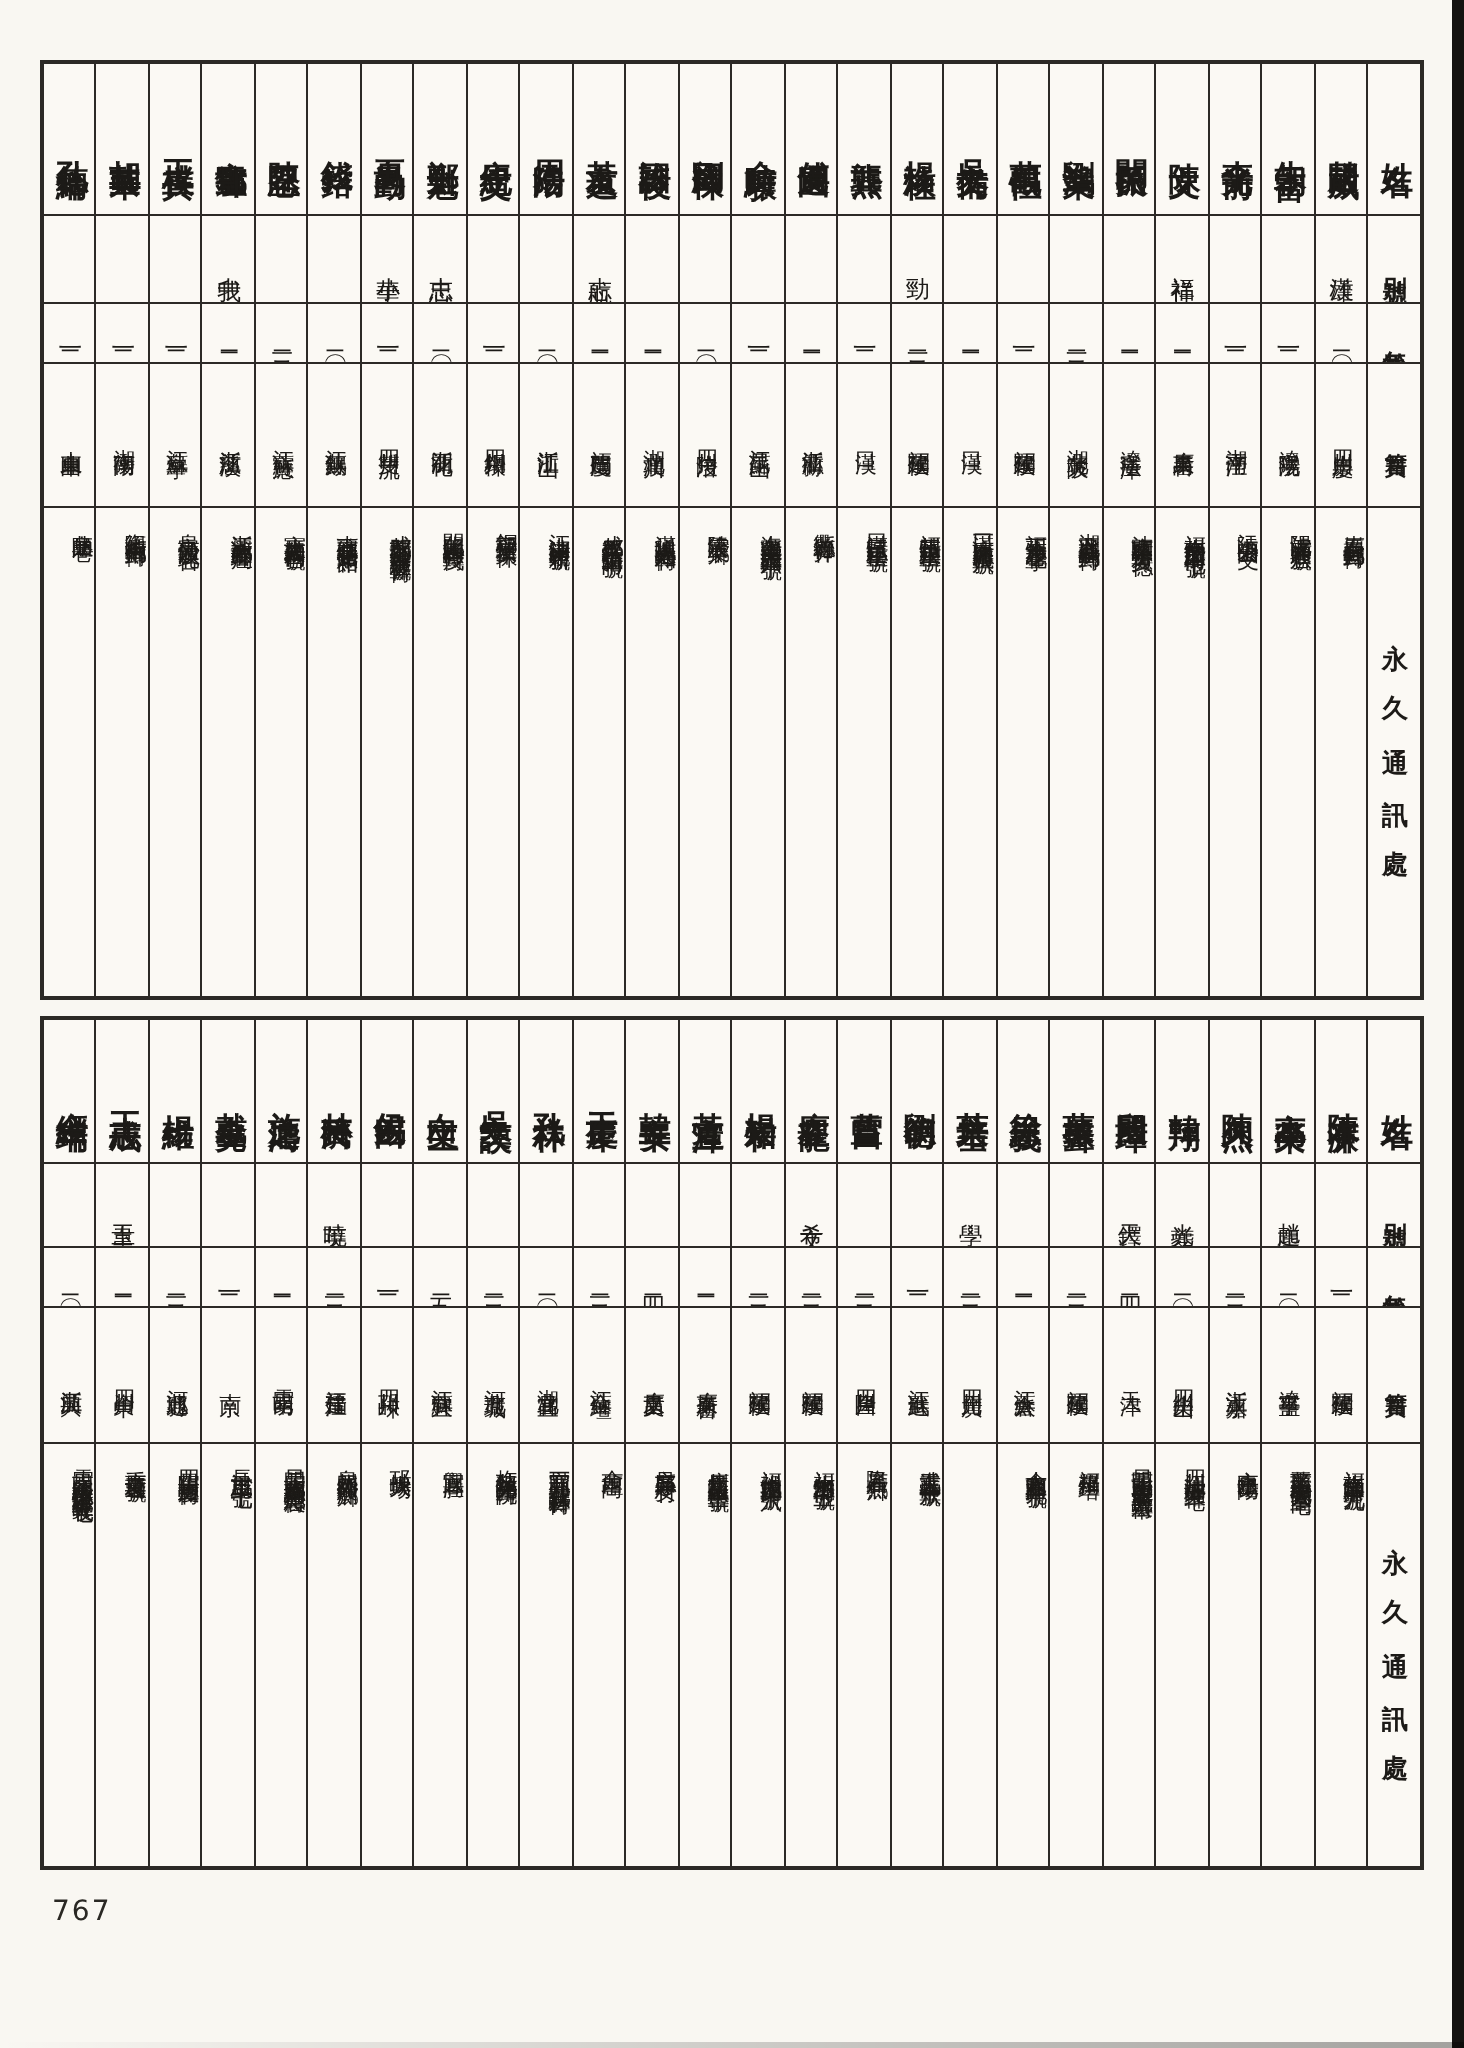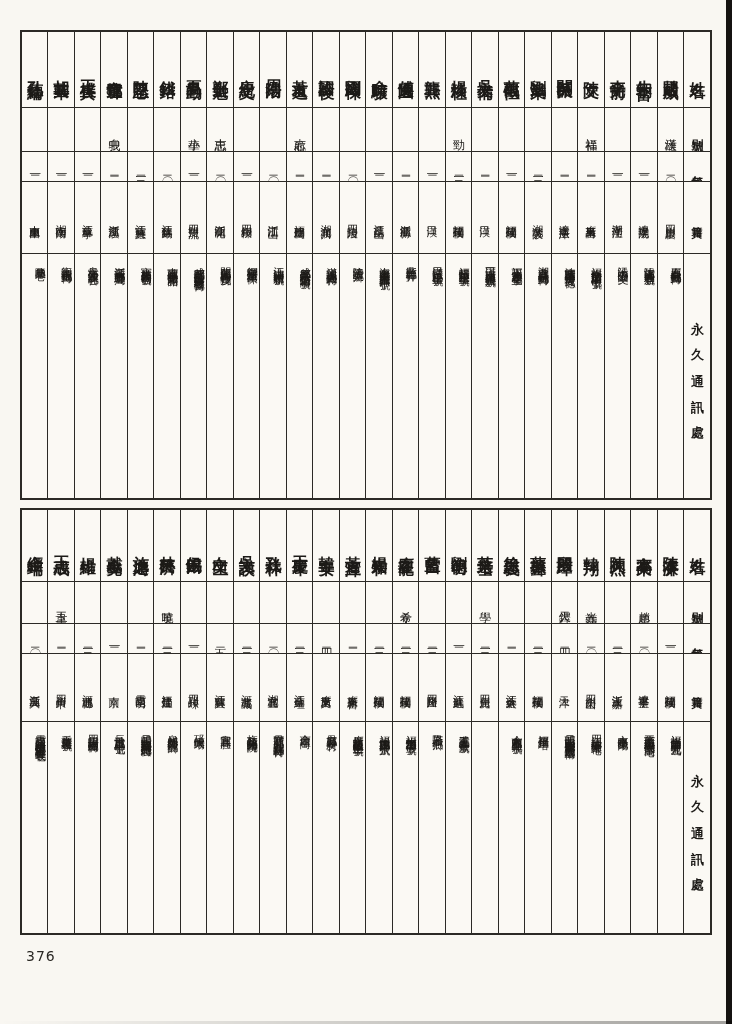--- a/index.html
+++ b/index.html
@@ -876,17 +876,17 @@
     <div class="cell cell-age">
           <span class="vtext">二〇</span>
         </div>
     <div class="cell cell-native">
           <span class="vtext">浙江吳興</span>
         </div>
     <div class="cell cell-address vcell">雲南昆明綏靖路中華重沁機社金襄七收</div>
   </div>
     </section>
 
-  <div class="page-number">376</div>
+  <div class="page-number">767</div>
 
   <div class="scan-edge-right"></div>
   <div class="scan-edge-bottom"></div>
 </div>
 
 </body></html>

